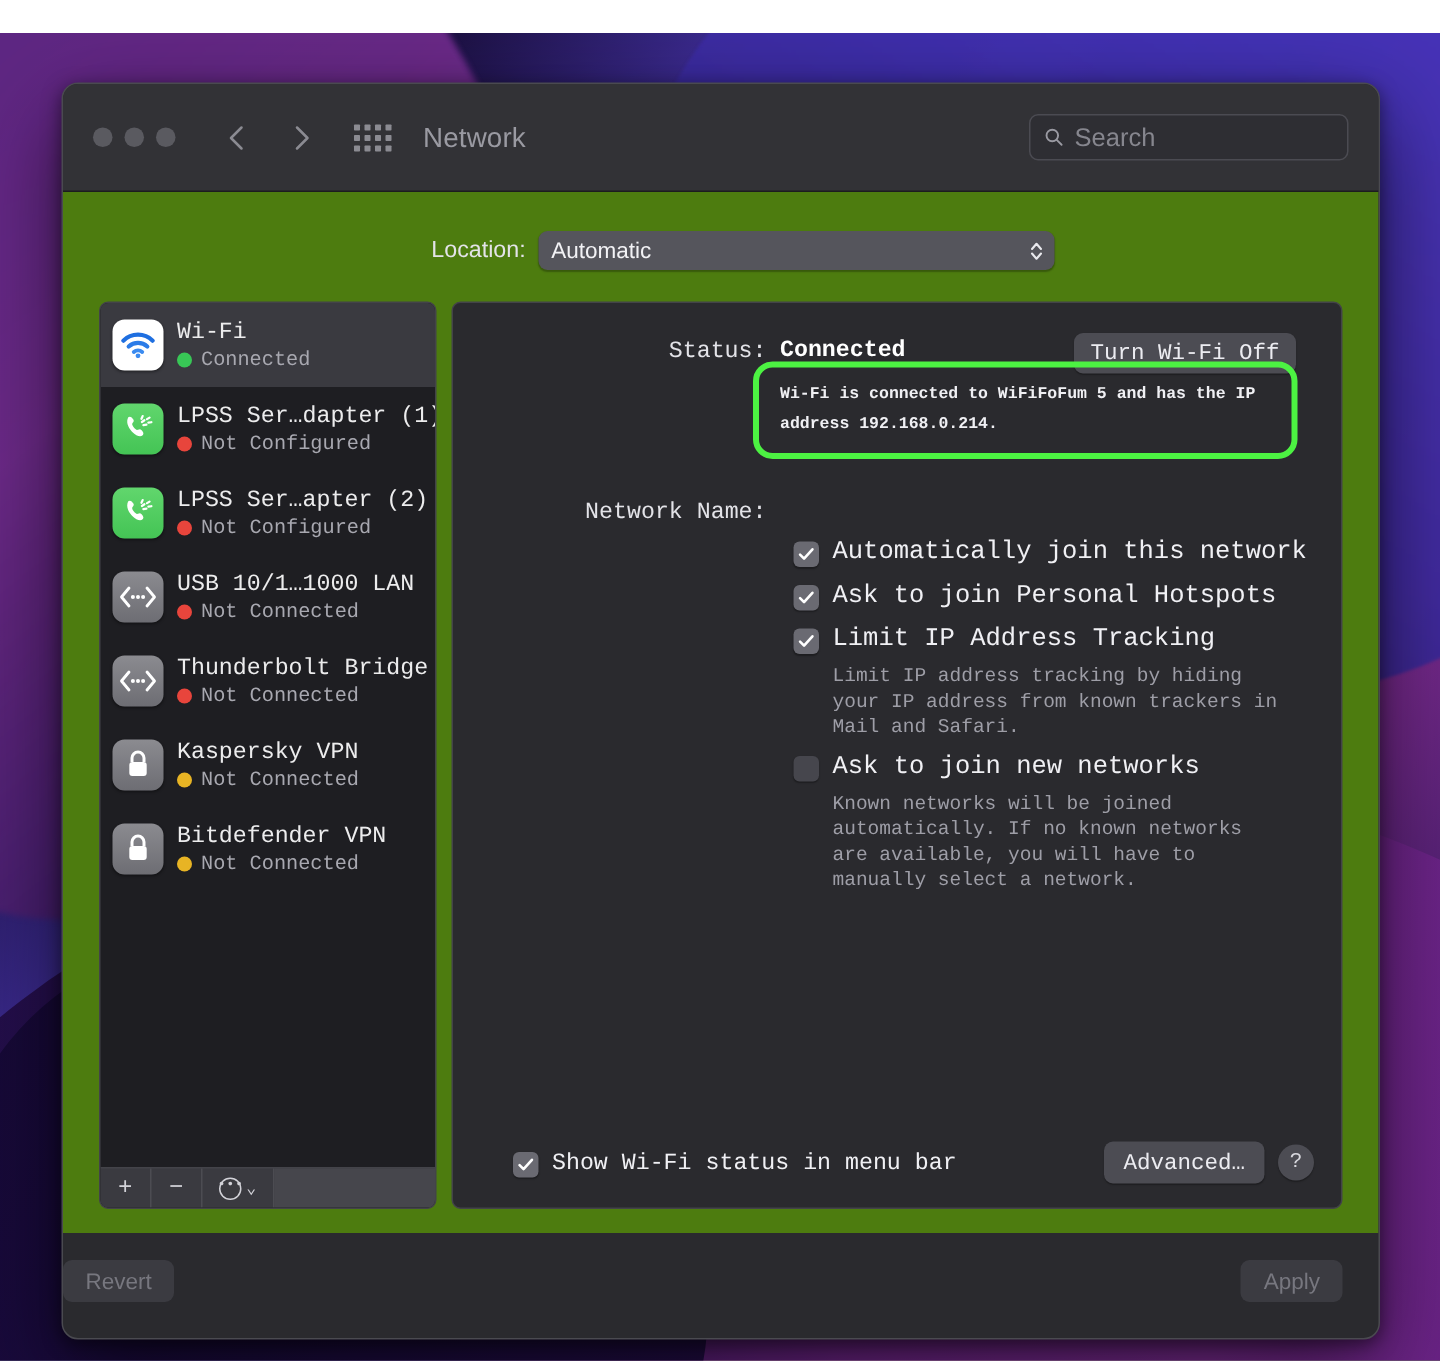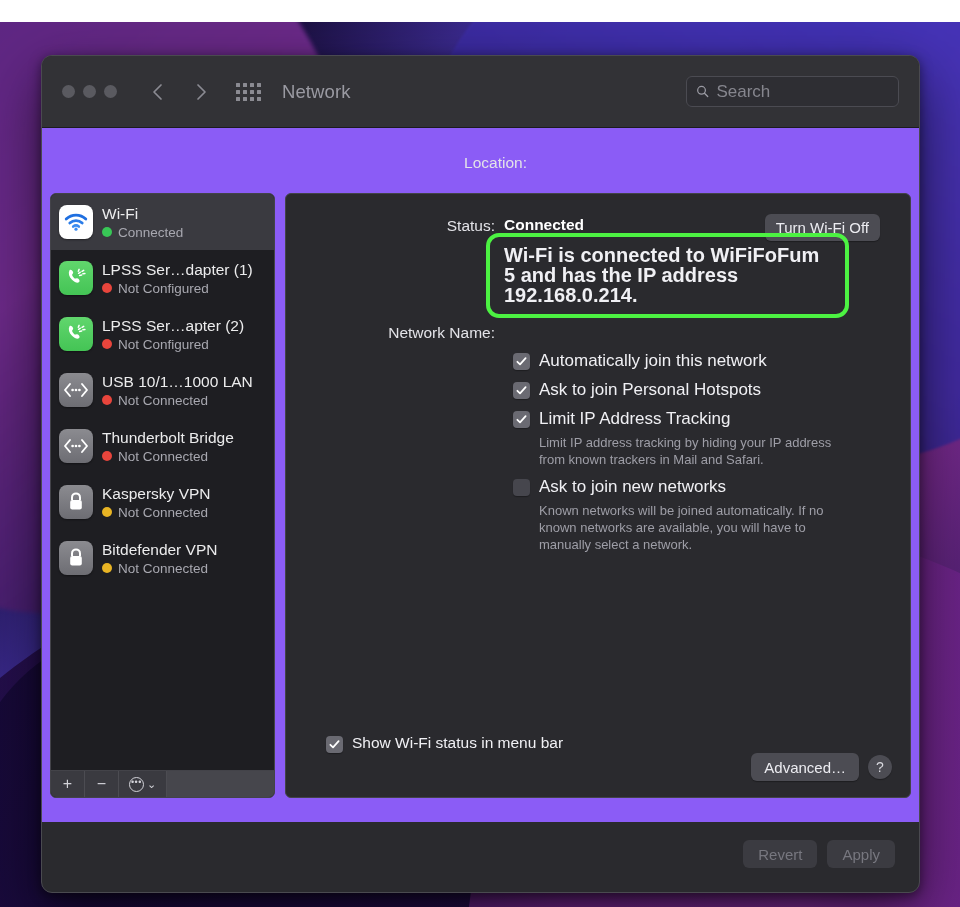--- a/index.html
+++ b/index.html
@@ -148,22 +148,22 @@
     color: #cfcfd6;
     font-size: 17px;
     font-family: "Liberation Sans", sans-serif;
     width: 100%;
   }
   #search-box input::placeholder { color: #86868e; }
 
   
   #winbody {
     flex: 1;
-    background: #8b5cf6;
-    padding: 0 8px;
+    background: #4d7c0f;
+    padding: 0 24px;
     position: relative;
   }
 
   
   #location-row {
     display: flex;
     align-items: center;
     justify-content: center;
     gap: 9px;
     padding-top: 26px;
@@ -196,20 +196,21 @@
     color: #e9e9ee;
     font-size: 9px;
   }
   #location-popup { width: 344px; }
 
   
   #cols {
     display: flex;
     gap: 10px;
     height: 615px;
+    font-family: Liberation Mono, monospace;
   }
 
   
   #sidebar {
     width: 225px;
     display: flex;
     flex-direction: column;
     border: 1px solid #434349;
     border-radius: 6px;
     background: #1e1e22;
@@ -348,21 +349,21 @@
     position: absolute;
     left: 200px;
     top: 39px;
     width: 363px;
     border: 4px solid #4cf242;
     border-radius: 13px;
     padding: 8px 11px 9px 14px;
     z-index: 5;
   }
   #status-detail {
-    font-size: 20px;
+    font-size: 11px;
     line-height: 20px;
     color: #f0f0f4;
     font-weight: bold;
   }
 
   #netname-row { margin-top: 88px; }
   #netname-popup { width: 315px; }
 
   .cbline {
     display: flex;
@@ -400,21 +401,21 @@
     color: #9e9ea7;
     max-width: 300px;
   }
 
   
   #detail-footer {
     position: absolute;
     left: 22px; right: 18px;
     bottom: 16px;
     display: flex;
-    flex-direction: column;
+    align-items: center;
   }
   #show-status-line {
     display: flex;
     align-items: center;
     gap: 9px;
     margin-left: 18px;
   }
   #show-status-line .cb-label { font-size: 15.5px; }
   #detail-footer-right {
     margin-left: auto;
@@ -443,21 +444,21 @@
     color: #d8d8de;
     font-size: 14px;
     box-shadow: 0 1px 1px rgba(0,0,0,.3);
   }
 
   
   #win-footer {
     height: 70px;
     display: flex;
     align-items: center;
-    justify-content: flex-end;
+    justify-content: space-between;
     gap: 10px;
     padding: 0 24px 6px 0;
     flex: none;
   }
   .footer-btn {
     background: #3b3b41;
     border-radius: 6px;
     height: 28px;
     padding: 0 15px;
     display: flex;
@@ -518,20 +519,29 @@
           <line x1="10.1" y1="10.1" x2="14" y2="14" stroke="#9a9aa2" stroke-width="1.5" stroke-linecap="round"></line>
         </svg>
         <input type="text" placeholder="Search" style="">
       </div>
     </div>
 
     <div id="winbody">
 
       <div id="location-row">
         <div id="location-label">Location:</div>
+        <div class="popup" id="location-popup">
+          <span>Automatic</span>
+          <span class="chev">
+            <svg width="10" height="15" viewBox="0 0 10 15">
+                <polyline points="2,6 5,2.5 8,6" fill="none" stroke="#e9e9ee" stroke-width="1.4" stroke-linecap="round" stroke-linejoin="round"></polyline>
+                <polyline points="2,9 5,12.5 8,9" fill="none" stroke="#e9e9ee" stroke-width="1.4" stroke-linecap="round" stroke-linejoin="round"></polyline>
+              </svg>
+          </span>
+        </div>
       </div>
 
       <div id="cols">
 
         <div id="sidebar">
           <div id="service-list">
 
             <div class="svc selected">
               <div class="svc-icon ic-wifi">
                 <svg width="24" height="18" viewBox="0 0 24 18">

